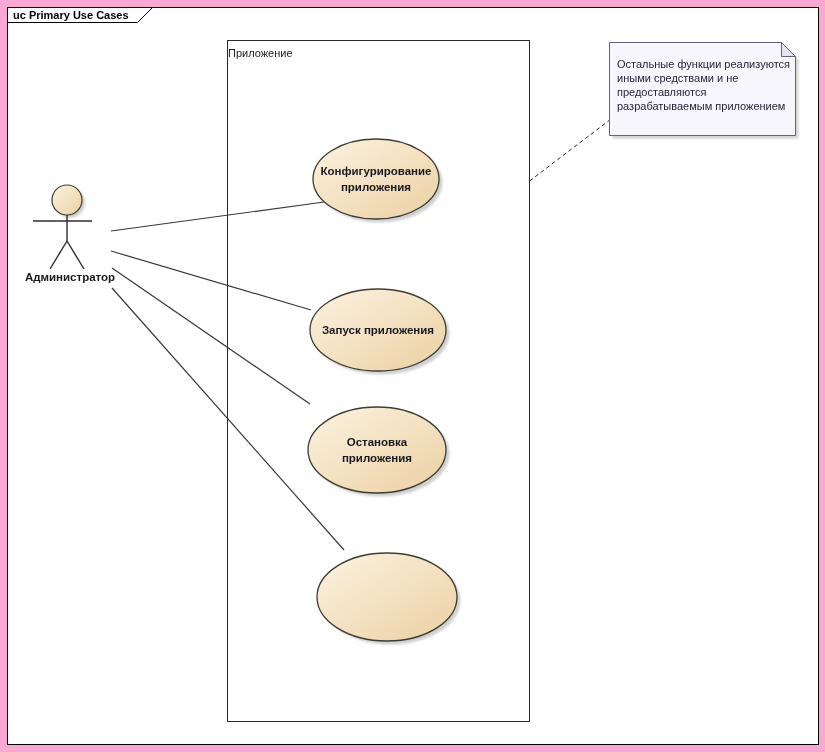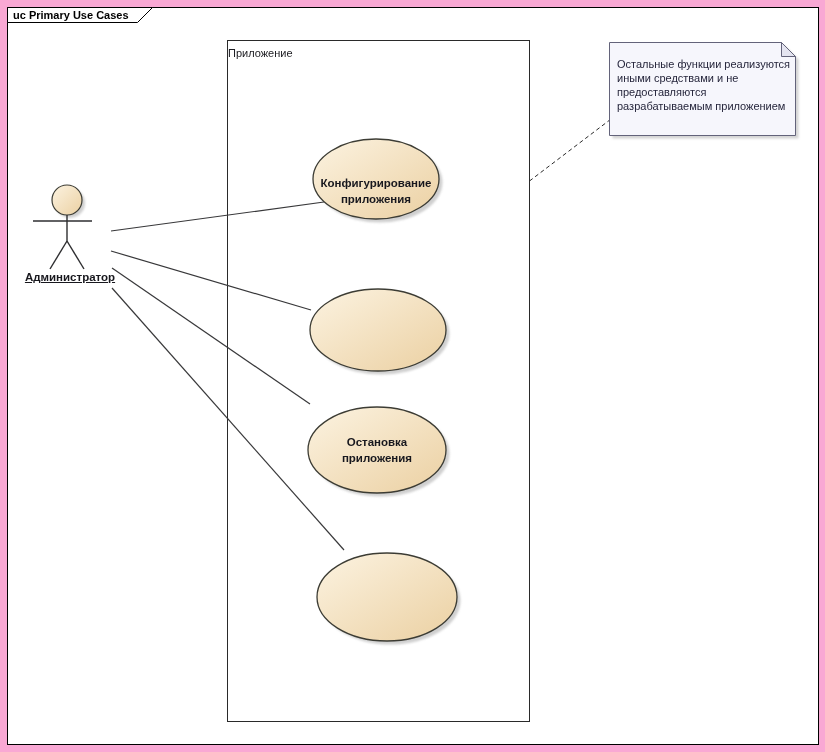--- a/index.html
+++ b/index.html
@@ -15,27 +15,27 @@
   }
   .boundary-label {
     left:228px; top:47px; width:300px; text-align:left; font-size:11px;
     color:#1b1b20; white-space:nowrap;
   }
   .uc-label {
     display:flex; align-items:center; justify-content:center; text-align:center;
     font-size:11.5px; font-weight:bold; line-height:16px; white-space:pre-line;
     color:#18181e;
   }
-  .uc1 { left:291px; top:156px; width:170px; height:70px; }
+  .uc1 { left:291px; top:144px; width:170px; height:70px; }
   .uc2 { left:293px; top:295px; width:170px; height:70px; }
   .uc3 { left:292px; top:415px; width:170px; height:70px;text-align:center; }
   .uc4 { left:302px; top:562px; width:170px; height:70px; }
   .actor-label {
     left:0px; top:271px; width:140px; text-align:center;
-    font-size:11.5px; font-weight:bold; color:#18181e; white-space:nowrap;text-decoration:underline;
+    font-size:11.5px; font-weight:bold; color:#18181e; white-space:nowrap;
   }
   .note-text {
     left:617px; top:57px; width:180px;
     font-size:11px; line-height:14px; color:#26263c; white-space:pre-line;
   }
 </style>
 </head>
 <body>
 
 <div id="canvas">
@@ -96,20 +96,21 @@
         <line x1="67" y1="241" x2="84" y2="269"></line>
       </g>
     </g>
   </svg>
 
   <div class="txt frame-title">uc Primary Use Cases</div>
   <div class="txt boundary-label">Приложение</div>
 
   <div class="txt uc-label uc1">Конфигурирование
 приложения</div>
+  <div class="txt uc-label uc2">Запуск приложения</div>
   <div class="txt uc-label uc3">Остановка
 приложения</div>
 
   <div class="txt actor-label">Администратор</div>
   <div class="txt note-text">Остальные функции реализуются
 иными средствами и не
 предоставляются
 разрабатываемым приложением</div>
 </div>
 

